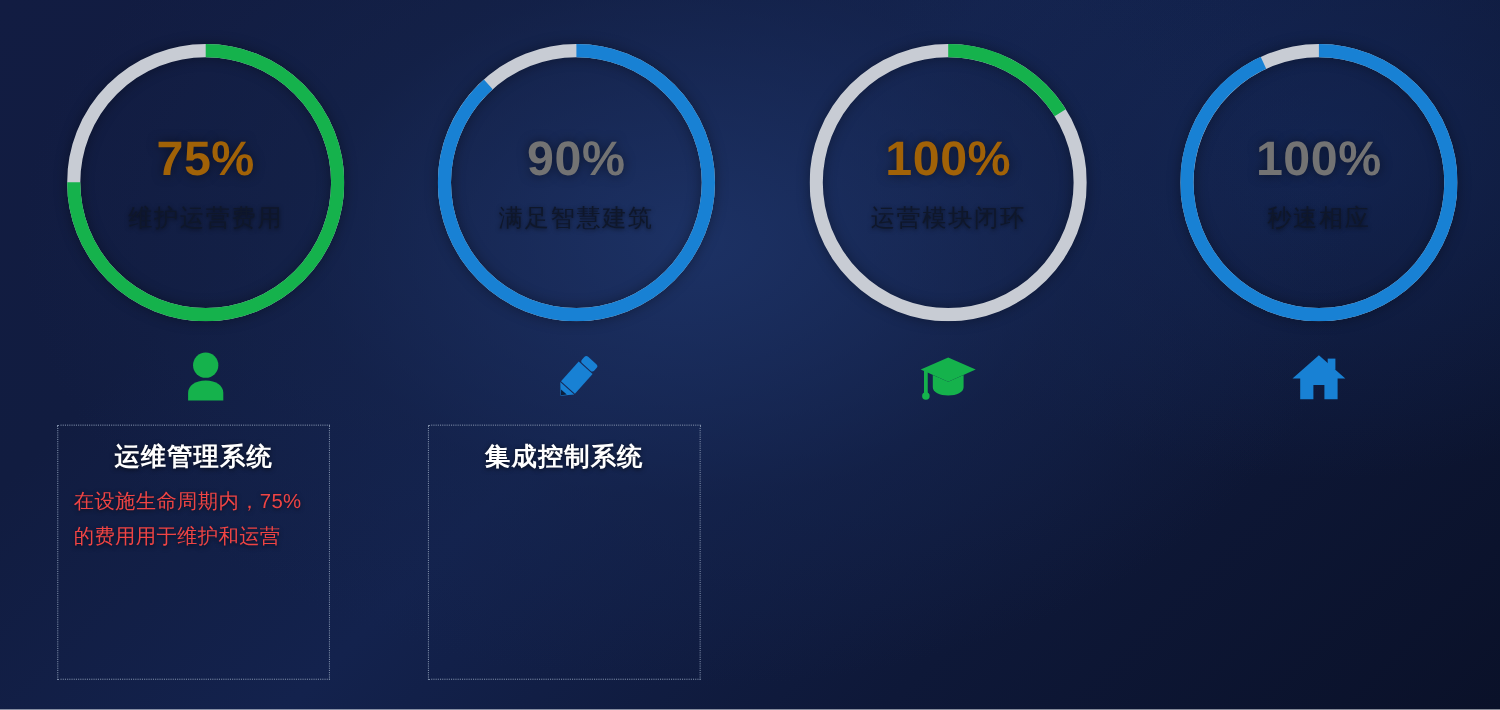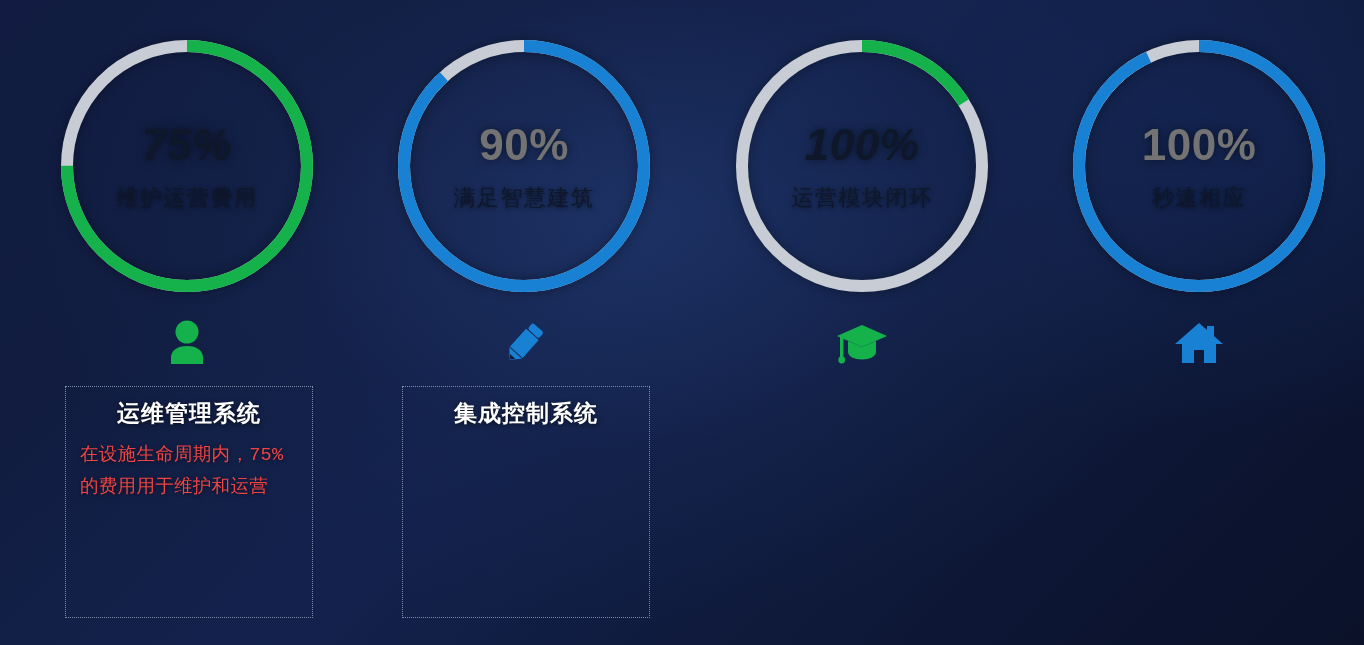--- a/index.html
+++ b/index.html
@@ -62,47 +62,46 @@
     margin-bottom: 20px;
     text-shadow: 0 0 10px rgba(0,0,0,0.5);
   }
   .ring-label {
     font-size: 22px;
     color: #0f172a;
     letter-spacing: 1.5px;
     line-height: 1;
     text-shadow: 0 1px 4px rgba(0,0,0,0.6);
   }
-  .pct-green { color: #0f172a; font-style: italic; }
+  .pct-green { color: #a16207; }
   .pct-blue  { color: #737373; }
 
   
   .icon-wrap {
     position: absolute;
     top: 312px;
     left: 0;
     width: 300px;
     height: 62px;
     display: flex;
     align-items: center;
     justify-content: center;
   }
   .icon-wrap svg { display: block; }
 
   
   .card {
     position: absolute;
     top: 386px;
-    left: 28px;
+    left: 15px;
     width: 248px;
     height: 232px;
     border: 1px dotted #7b8aa6;
     box-sizing: border-box;
     padding: 16px 14px 10px 14px;
-    font-family: Liberation Mono, monospace;
   }
   .card-title {
     font-size: 23px;
     font-weight: bold;
     color: #ffffff;
     text-align: center;
     letter-spacing: 1px;
     line-height: 1.1;
     margin-bottom: 12px;
     text-shadow: 0 1px 5px rgba(0,0,0,0.7);

